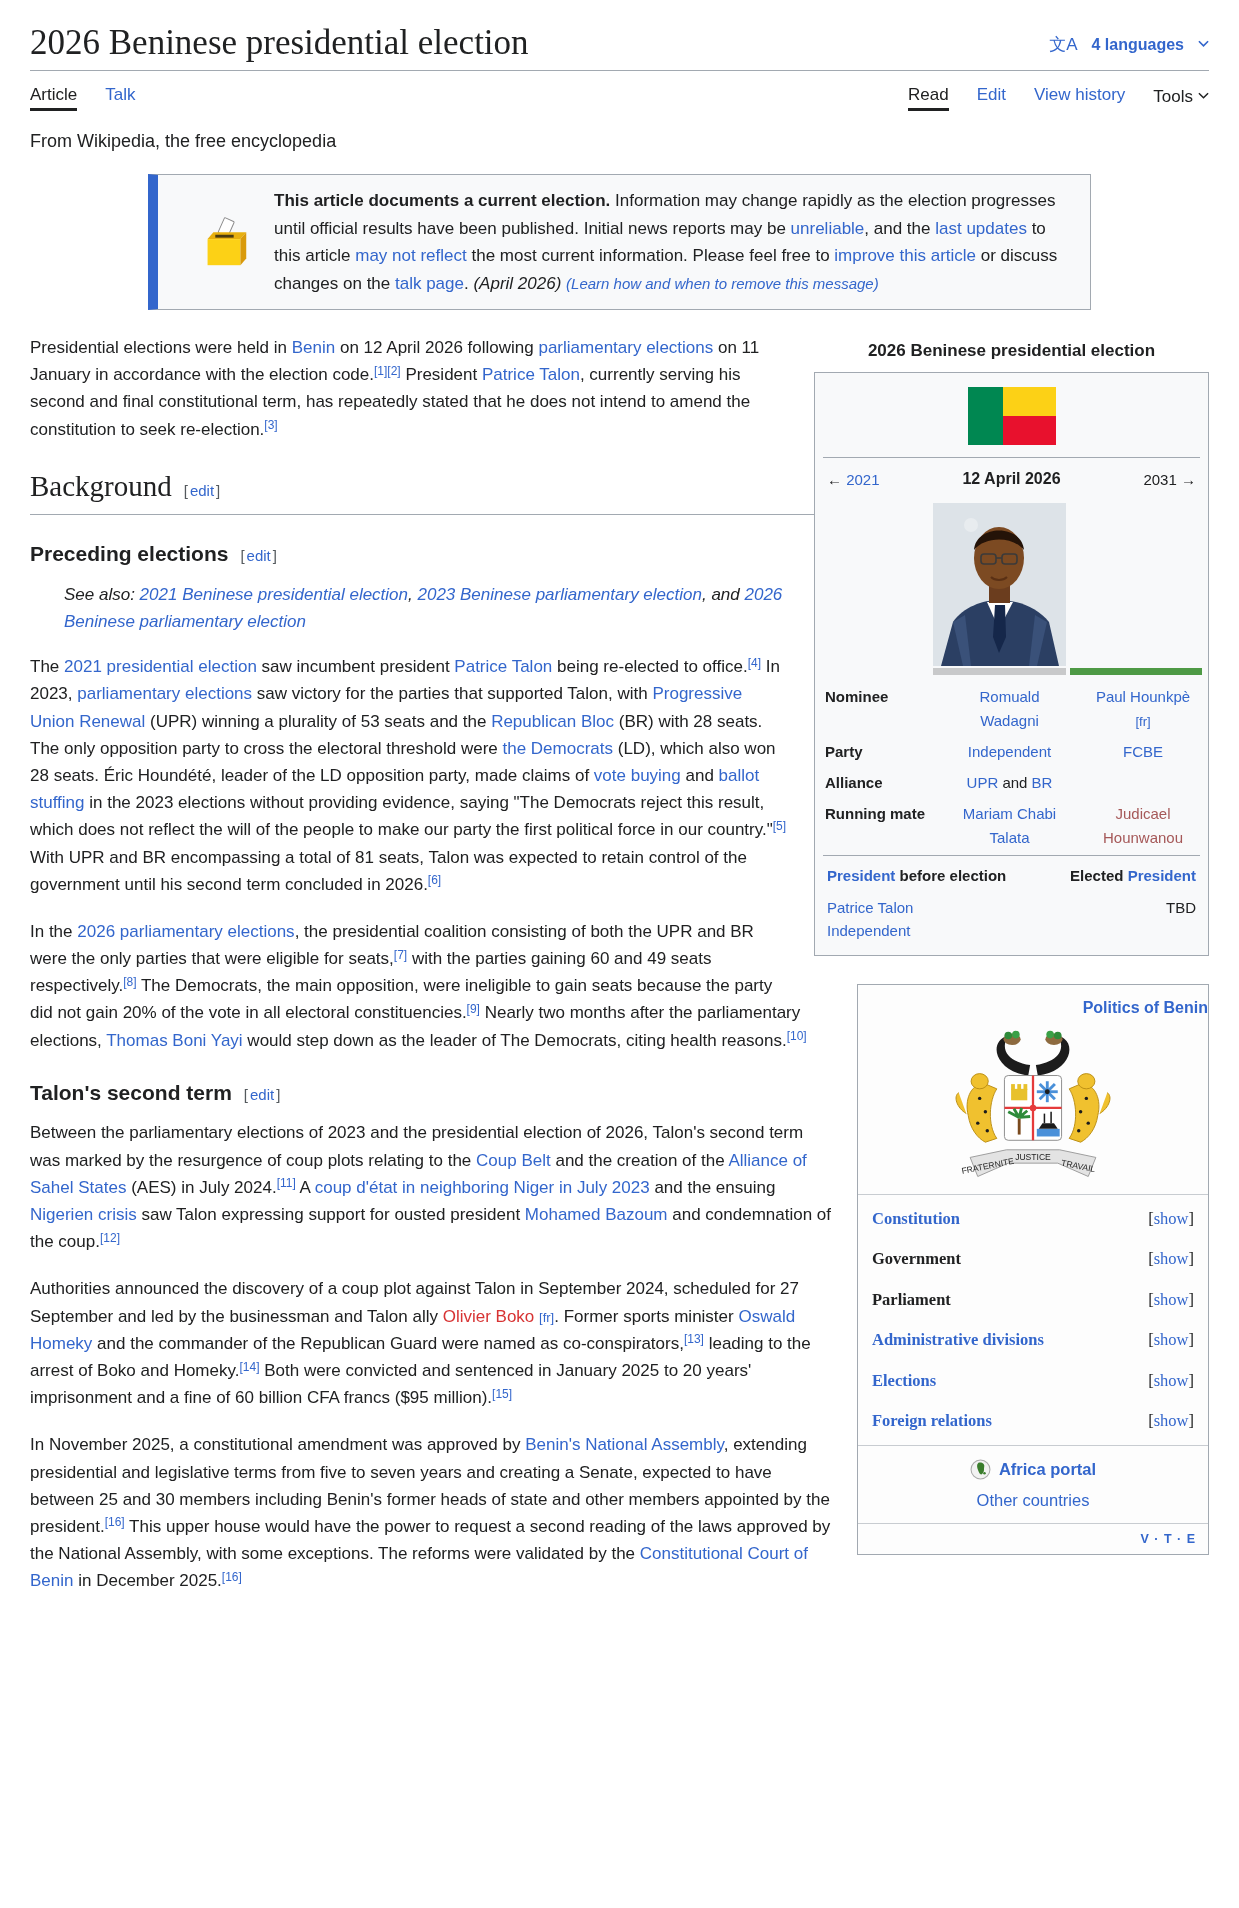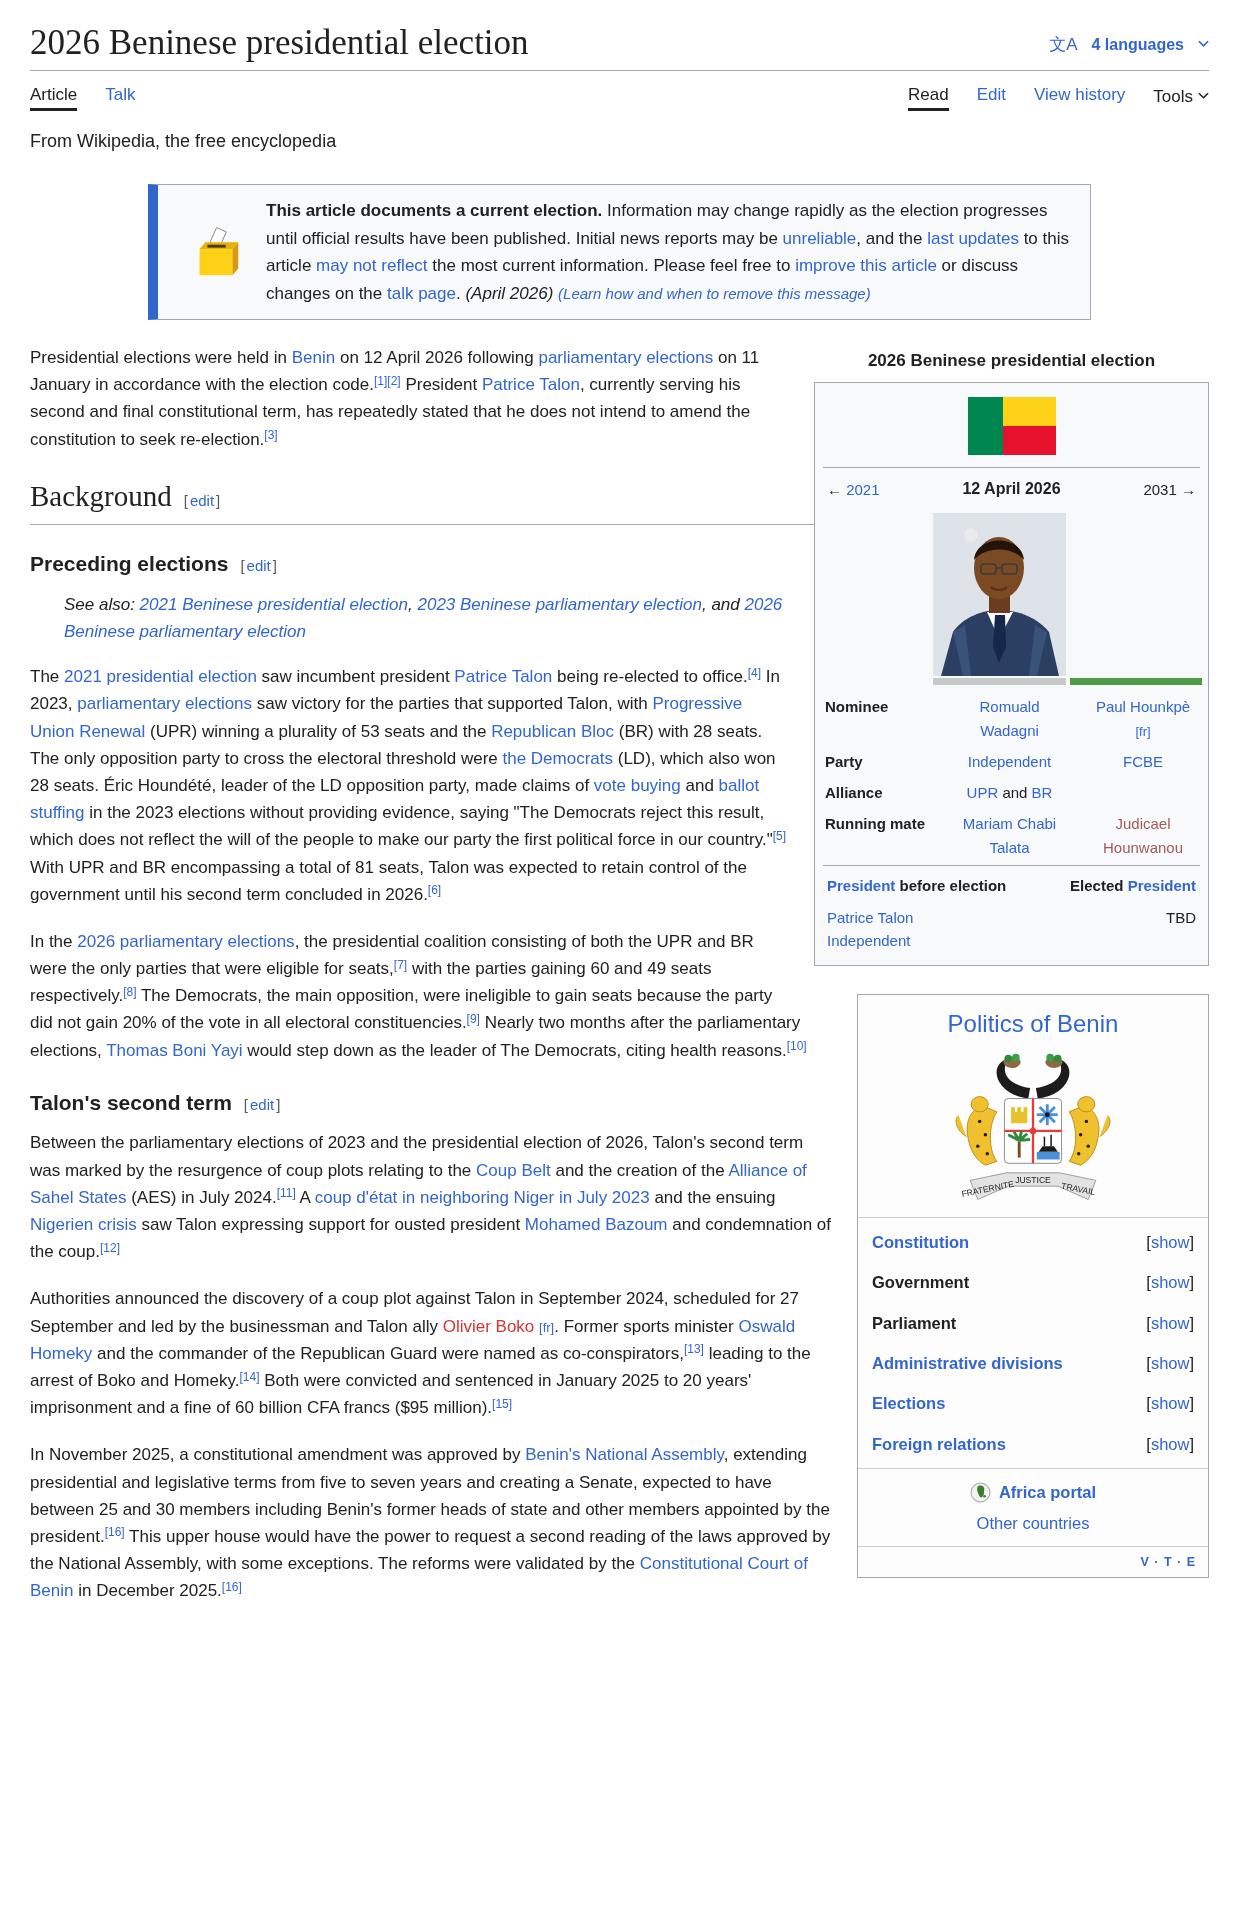--- a/index.html
+++ b/index.html
@@ -24,23 +24,23 @@
   .lang-glyph{font-size:17px;font-weight:400;}
   .tab-row{display:flex;justify-content:space-between;align-items:flex-end;
            padding-top:10px;font-size:17px;}
   .tabs{display:flex;gap:28px;}
   .tab{cursor:pointer;color:var(--link);}
   .tab.active{color:var(--text);border-bottom:3px solid var(--text);font-weight:400;}
   .tab.plain{color:var(--text);display:flex;align-items:center;gap:5px;}
   .subtitle{margin-top:16px;font-size:18px;color:var(--text);}
 
   
-  .notice{display:flex;margin:28px 118px 24px 118px;border:1px solid var(--border);
+  .notice{display:flex;margin:18px 118px 24px 118px;border:1px solid var(--border);
           border-left:10px solid var(--link);background:var(--boxbg);
-          padding:12px 20px 12px 8px;}
+          padding:12px 20px 12px 16px;}
   .notice-icon{flex:0 0 100px;display:flex;align-items:center;justify-content:center;}
   .notice-text{flex:1;font-size:17px;line-height:1.62;}
 
   
   .article{margin-top:4px;}
   .article p{margin:0 0 20px 0;}
   h2{font-family:"Liberation Serif","DejaVu Serif",serif;font-weight:400;font-size:29px;
      margin:20px 0 12px 0;border-bottom:1px solid var(--border);padding-bottom:5px;}
   h3{font-size:21px;margin:22px 0 10px 0;}
   .mw-edit{font-family:"Liberation Sans",sans-serif;font-size:15px;font-weight:400;
@@ -89,26 +89,26 @@
   .ib-bottom{display:grid;grid-template-columns:56% 44%;padding:8px 12px 0 12px;}
   .ib-b-left .lbl,.ib-b-right .lbl{font-weight:bold;}
   .ib-b-right{text-align:right;}
   .ib-b-left .val{margin-top:9px;}
   .ib-b-right .val{margin-top:9px;}
   .ib-link{color:var(--link);cursor:pointer;}
 
   
   .politics{float:right;clear:right;width:352px;margin:10px 0 20px 24px;
             border:1px solid var(--border);background:#fdfdfd;font-size:16.5px;}
-  .pol-title{text-align:center;font-weight:normal;font-size:24px;color:var(--link);
+  .pol-title{text-align:right;font-weight:bold;font-size:16px;color:var(--link);
              padding:10px 0 4px 0;cursor:pointer;}
   .pol-emblem{display:flex;justify-content:center;padding:2px 0 8px 0;
               border-bottom:1px solid var(--hairline);}
   .pol-rows{padding:4px 0;border-bottom:1px solid var(--hairline);}
-  .pol-row{display:flex;justify-content:space-between;align-items:flex-end;padding:7px 14px;}
+  .pol-row{display:flex;justify-content:space-between;align-items:flex-end;padding:7px 14px;font-family:Liberation Serif, serif;}
   .pol-row .lab{font-weight:bold;cursor:pointer;}
   .pol-row .lab.t-blue{color:var(--link);}
   .pol-row .lab.t-black{color:var(--text);}
   .show-btn{cursor:pointer;white-space:nowrap;}
   .show-btn .br{color:var(--text);}
   .show-btn .w{color:var(--link);}
   .pol-portal{padding:10px 0 10px 0;text-align:center;border-bottom:1px solid var(--hairline);}
   .portal-line{display:flex;align-items:center;justify-content:center;gap:8px;}
   .portal-label{color:var(--link);font-weight:bold;cursor:pointer;}
   .other-countries{color:var(--link);margin-top:4px;cursor:pointer;}

